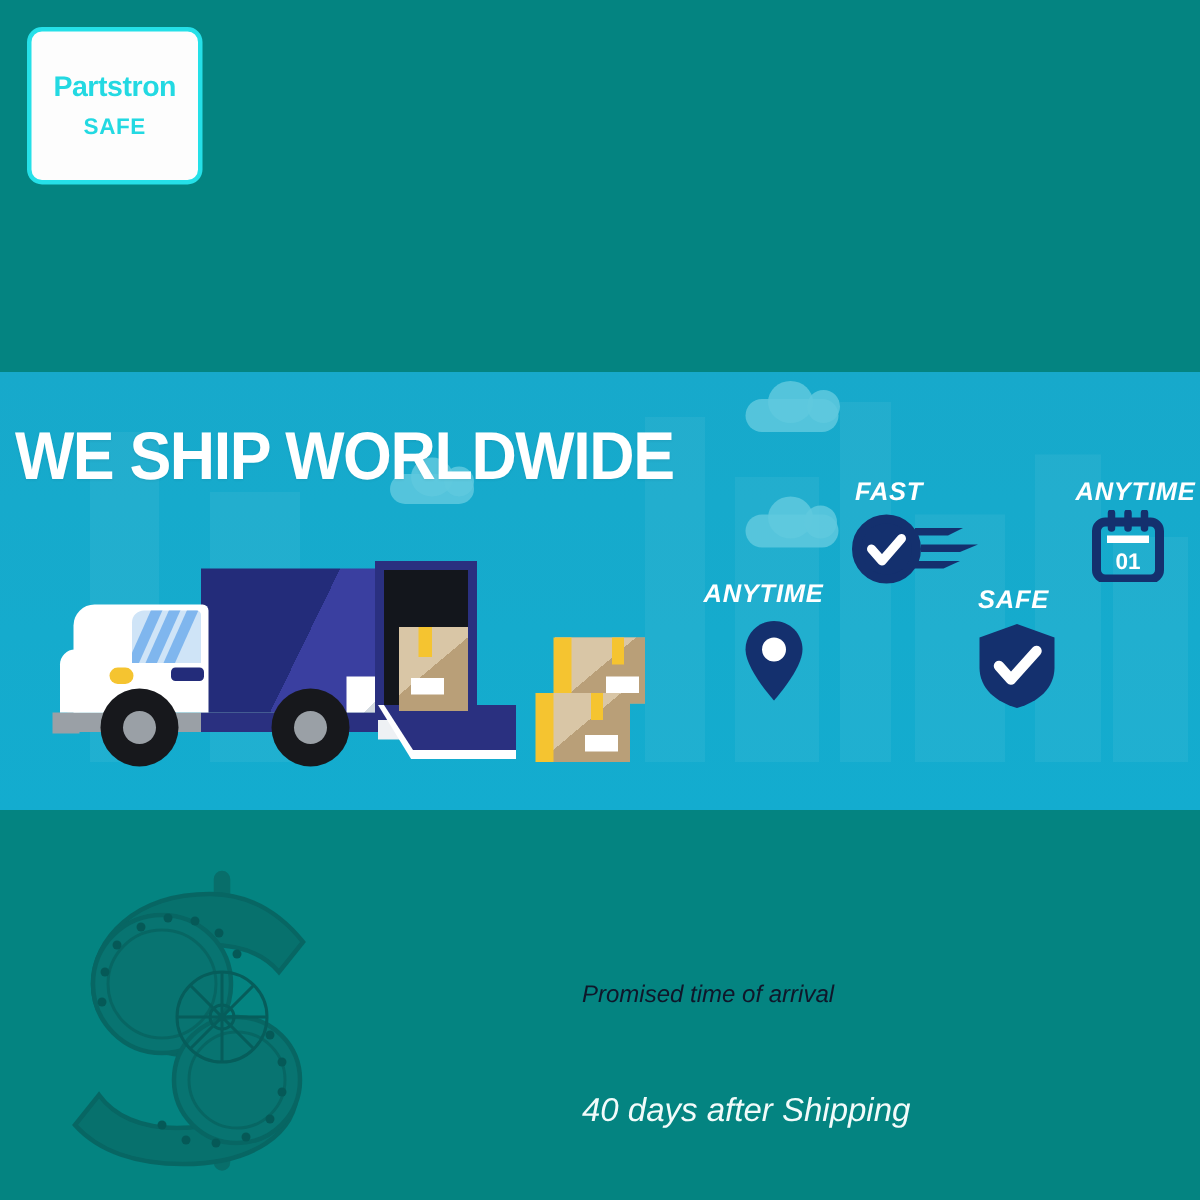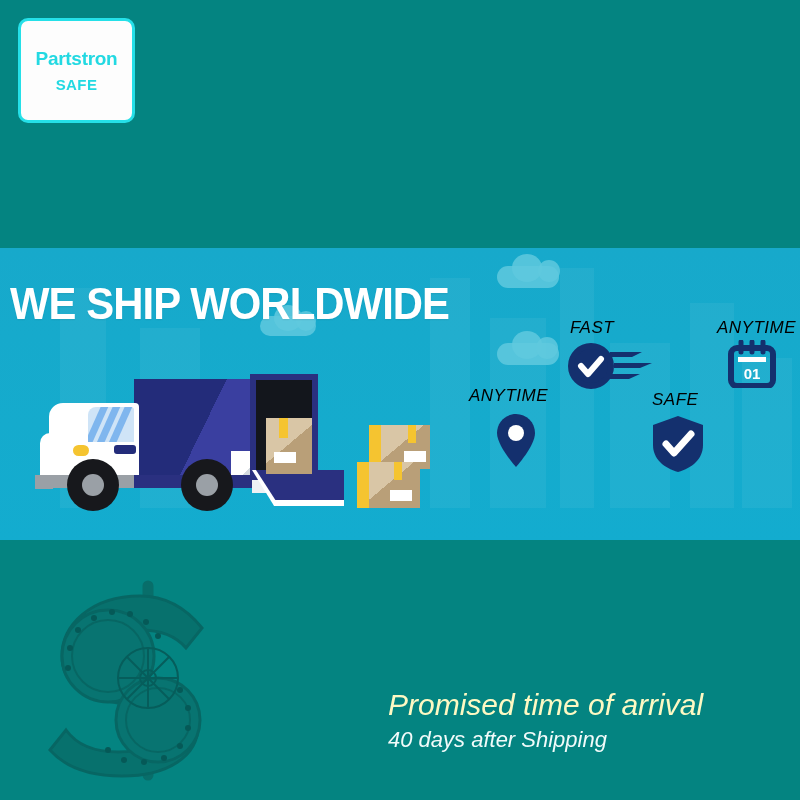--- a/index.html
+++ b/index.html
@@ -85,34 +85,34 @@
 
   .cbox{position:absolute;background:#c9b28c;}
   .cbox .flap{position:absolute;left:0;top:0;width:100%;height:100%;
     background:linear-gradient(140deg,#d9c6a6 0 48%,#b99f78 48% 100%);}
   .cbox .tape{position:absolute;background:#f5c430;}
   .cbox .label{position:absolute;background:#ffffff;}
 
   
   .feat{position:absolute;}
   .feat-label{
-    position:absolute;color:#000000;font-size:17px;font-style:italic;
-    font-weight:normal;letter-spacing:.5px;white-space:nowrap;
+    position:absolute;color:#ffffff;font-size:17px;font-style:italic;
+    font-weight:bold;letter-spacing:.5px;white-space:nowrap;
   }
   .navy{fill:#14306e;}
 
   
   .refund{position:absolute;left:0;top:540px;width:800px;height:260px;background:#048481;}
   .refund-title{
     position:absolute;left:222px;top:612px;font-size:38px;font-weight:bold;
     color:#ffffff;letter-spacing:-.3px;white-space:nowrap;
   }
   .refund-l1{
-    position:absolute;left:388px;top:688px;font-size:30px;font-style:italic;
-    color:#fef9c3;white-space:nowrap;
+    position:absolute;left:388px;top:655px;font-size:16px;font-style:italic;
+    color:#0f172a;white-space:nowrap;
   }
   .refund-l2{
     position:absolute;left:388px;top:727px;font-size:22px;font-style:italic;
     color:#f2fbfa;white-space:nowrap;
   }
   .vault{position:absolute;left:30px;top:578px;width:200px;height:205px;opacity:.92;}
 </style>
 </head>
 <body>
 

